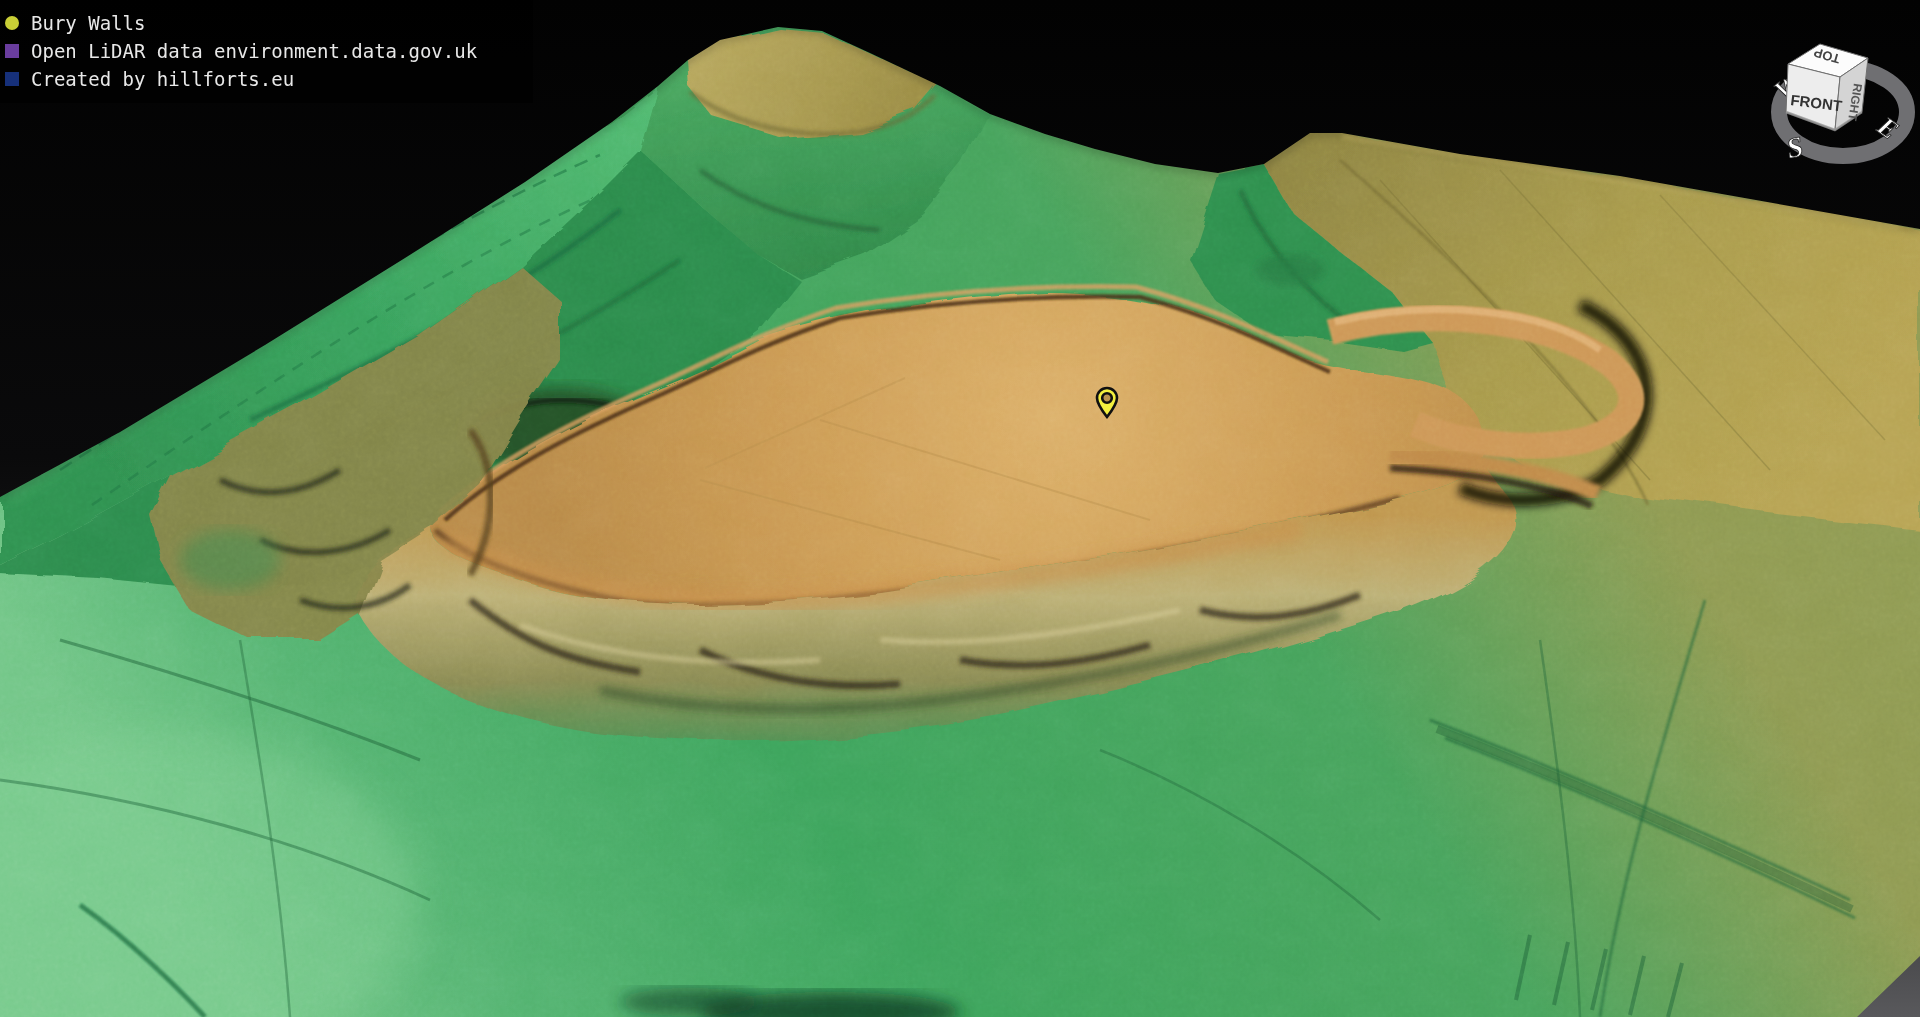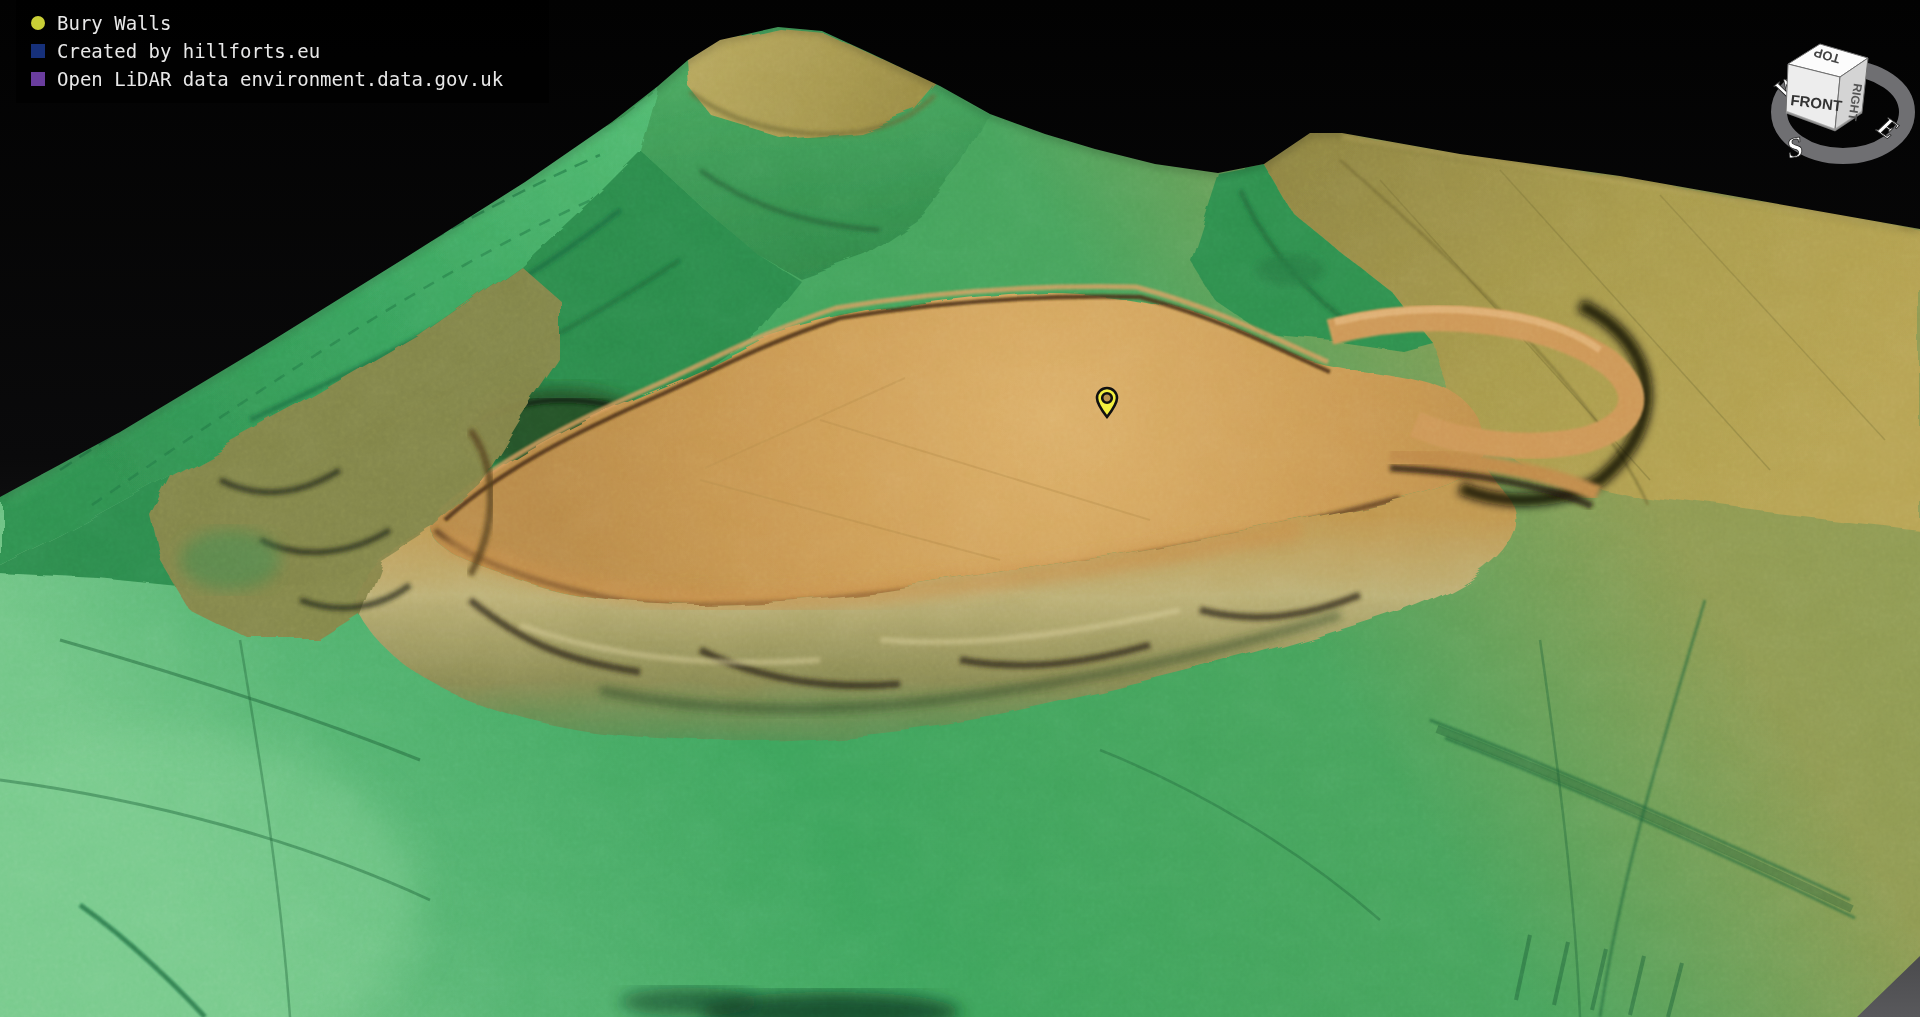--- a/index.html
+++ b/index.html
@@ -1,20 +1,20 @@
 <!DOCTYPE html>
 <html><head>
 <meta charset="utf-8">
 <style>
   html,body{margin:0;padding:0;background:#000;width:1920px;height:1017px;overflow:hidden;}
   #stage{position:relative;width:1920px;height:1017px;font-family:"DejaVu Sans Mono",monospace;}
   #terrain-svg{position:absolute;left:0;top:0;}
   
-  #legend{position:absolute;left:16px;top:0;width:533px;height:103px;background:rgba(0,0,0,0.55);
-          padding:9px 0 0 14px;box-sizing:border-box;z-index:5;}
+  #legend{position:absolute;left:0;top:0;width:533px;height:103px;background:rgba(0,0,0,0.55);
+          padding:9px 0 0 4px;box-sizing:border-box;z-index:5;}
   .legend-row{display:flex;align-items:center;height:28px;}
   .legend-marker{width:16px;height:16px;margin-right:11px;flex:0 0 16px;}
   .legend-label{color:#e8e8e8;font-size:19px;line-height:28px;white-space:nowrap;
                 font-family:"DejaVu Sans Mono",monospace;}
   
   #navcube{position:absolute;left:1755px;top:25px;width:170px;height:145px;z-index:6;cursor:pointer;}
   .cube-face-label{font-family:"Liberation Sans",sans-serif;font-weight:bold;}
   .compass-letter{font-family:"Liberation Serif",serif;font-style:italic;font-weight:bold;
                   fill:#ffffff;stroke:#1a1a1a;stroke-width:0.8px;}
   
@@ -243,25 +243,25 @@
 
   <div id="legend">
     <div class="legend-row">
       <svg class="legend-marker" viewBox="0 0 16 16">
         <circle cx="8" cy="8" r="7" fill="#c9cf36"></circle>
       </svg>
       <span class="legend-label">Bury Walls</span>
     </div>
     <div class="legend-row">
       <svg class="legend-marker" viewBox="0 0 16 16">
+        <rect x="1" y="1" width="14" height="14" fill="#6a3d9e"></rect>
+      </svg>
+      <span class="legend-label">Open LiDAR data environment.data.gov.uk</span>
+    </div>
+    <div class="legend-row">
+      <svg class="legend-marker" viewBox="0 0 16 16">
         <rect x="1" y="1" width="14" height="14" fill="#16307a"></rect>
       </svg>
       <span class="legend-label">Created by hillforts.eu</span>
     </div>
-    <div class="legend-row">
-      <svg class="legend-marker" viewBox="0 0 16 16">
-        <rect x="1" y="1" width="14" height="14" fill="#6a3d9e"></rect>
-      </svg>
-      <span class="legend-label">Open LiDAR data environment.data.gov.uk</span>
-    </div>
   </div>
 
 </div>
 
 </body></html>

